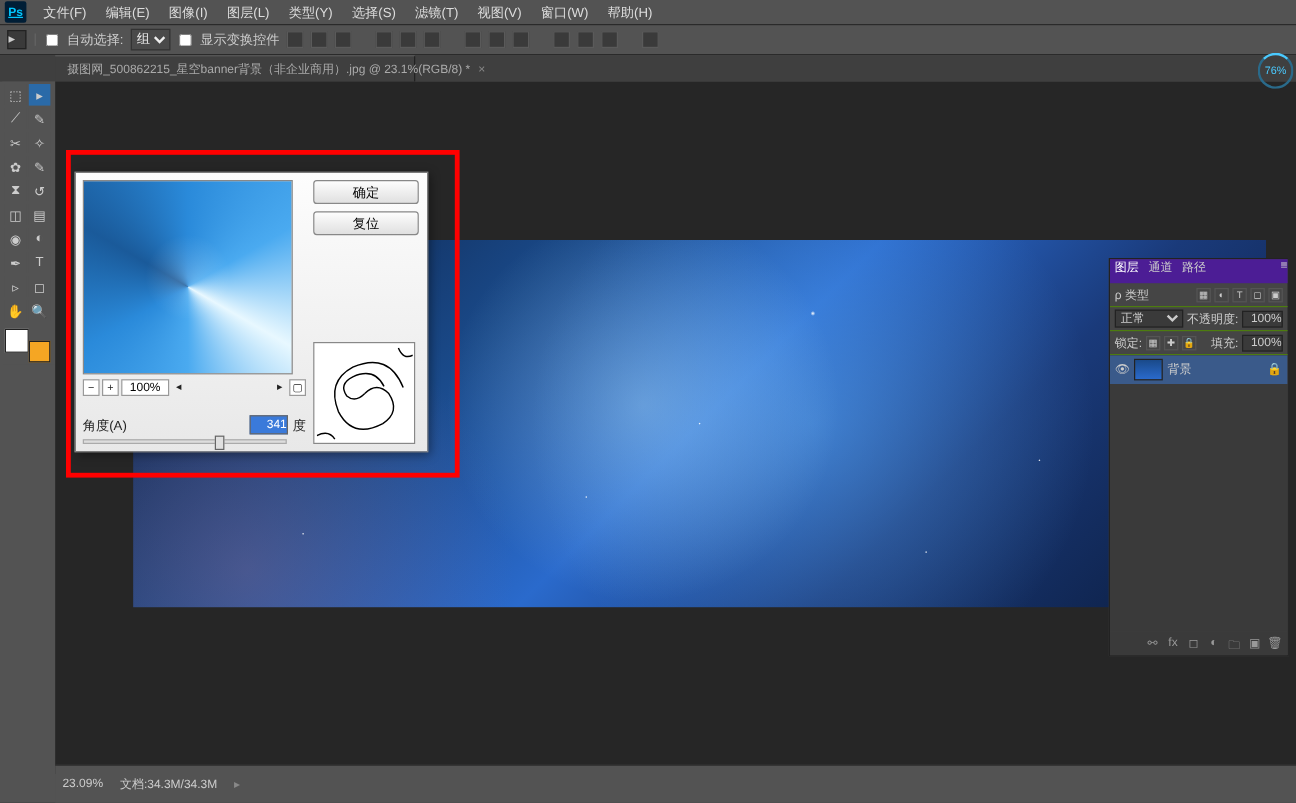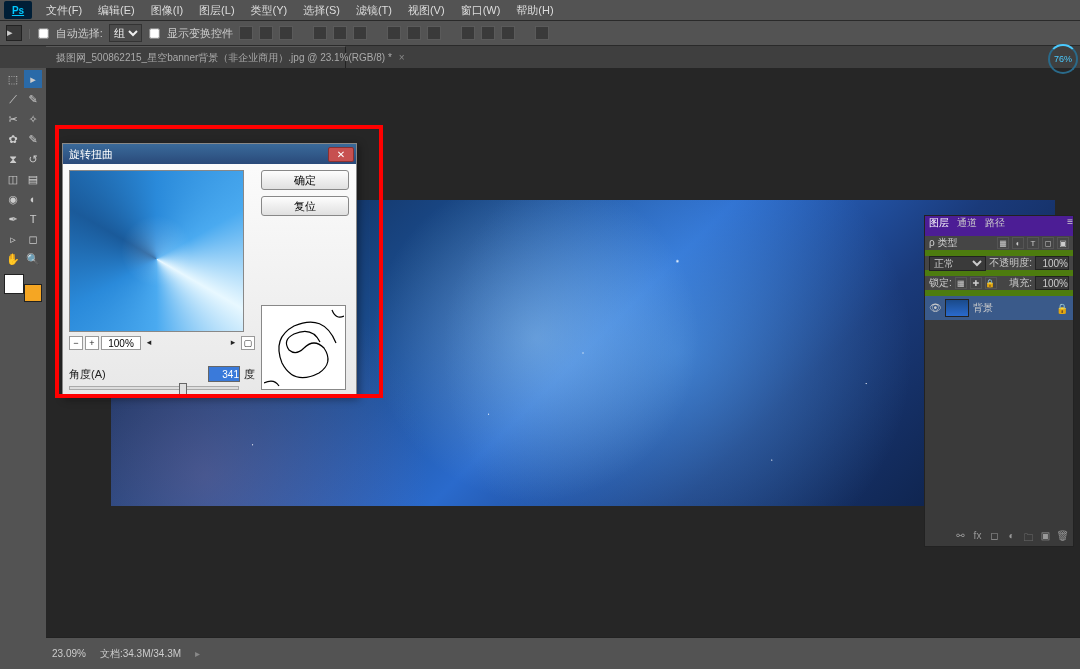--- a/index.html
+++ b/index.html
@@ -1,19 +1,19 @@
 <!DOCTYPE html>
 <html><head>
 <meta charset="utf-8">
 <style>
 * { margin:0; padding:0; box-sizing:border-box; font-family:"Microsoft YaHei",SimSun,sans-serif; }
 body { width:1080px; height:669px; background:#535353; overflow:hidden; position:relative; }
 
 .menubar { height:20px; background:#535353; display:flex; align-items:center; padding-left:4px; font-size:11px; color:#ddd; }
-.menubar .ps-logo { width:28px; height:18px; background:#001e36; color:#00c8ff; font-weight:bold; font-size:10px; display:flex; align-items:center; justify-content:center; border-radius:2px; margin-right:6px;text-decoration:underline; }
+.menubar .ps-logo { width:18px; height:18px; background:#001e36; color:#00c8ff; font-weight:bold; font-size:10px; display:flex; align-items:center; justify-content:center; border-radius:2px; margin-right:6px;text-decoration:underline; }
 .menubar .menu-item { padding:0 8px; cursor:default; }
 
 .optbar { height:26px; background:#535353; border-top:1px solid #2a2a2a; border-bottom:1px solid #2a2a2a; display:flex; align-items:center; padding-left:6px; font-size:11px; color:#ccc; gap:6px; }
 .optbar .tool-ico { width:16px; height:16px; background:#3a3a3a; border:1px solid #222; }
 .optbar input[type=checkbox]{ transform:scale(.8); }
 .optbar select { background:#4a4a4a; color:#eee; border:1px solid #333; font-size:11px; height:18px; }
 .optbar .mini-ico { width:14px; height:14px; background:#3a3a3a; border:1px solid #5a5a5a; }
 
 .tabstrip { height:22px; background:#3f3f3f; display:flex; align-items:end; padding-left:46px; font-size:10px; color:#aaa; }
 .tabstrip .tab { padding:4px 10px 3px; background:#3f3f3f; border-top:1px solid #5a5a5a; border-right:1px solid #222; max-width:300px; white-space:nowrap; }
@@ -68,21 +68,21 @@
 .dialog .slider { width:170px; height:4px; background:#ddd; border:1px solid #aaa; margin-top:4px; position:relative; }
 .dialog .slider .thumb { position:absolute; left:65%; top:-4px; width:8px; height:12px; background:#e0e0e0; border:1px solid #666; }
 .dialog .right { width:88px; display:flex; flex-direction:column; gap:6px; }
 .dialog .right button { height:20px; font-size:11px; background:linear-gradient(#fdfdfd,#e0e0e0); border:1px solid #888; border-radius:3px; }
 .dialog .swirl-box { width:85px; height:85px; border:1px solid #888; background:#fff; display:flex; align-items:center; justify-content:center; margin-top:auto; }
 
 
 .panel-group { position:absolute; right:6px; top:215px; width:150px; background:#454545; border:1px solid #222; color:#ccc; font-size:10px; z-index:10; }
 .panel-group .tabbar { height:20px; background:#4c1d95; display:flex; padding-left:4px; gap:8px; }
 .panel-group .tabbar .ptab.active { color:#fff; }
-.panel-group .row { height:20px; display:flex; align-items:center; padding:0 4px; gap:3px; border-bottom:6px solid #4d7c0f; }
+.panel-group .row { height:20px; display:flex; align-items:center; padding:0 4px; gap:3px; border-bottom:1px solid #4d7c0f; }
 .panel-group select { background:#3a3a3a; color:#ccc; border:1px solid #222; font-size:10px; height:15px; flex:1; }
 .panel-group .ico { width:12px; height:12px; border:1px solid #555; display:flex; align-items:center; justify-content:center; font-size:8px; }
 .panel-group input[type=text]{ width:34px; height:14px; background:#3a3a3a; color:#ccc; border:1px solid #222; font-size:10px; text-align:right; }
 .panel-group .layers-list { height:230px; background:#3a3a3a; overflow:auto; }
 .panel-group .layer-row { height:24px; display:flex; align-items:center; padding:0 4px; gap:4px; background:#4a6a8a; }
 .panel-group .layer-row.sel { background:#3a5a8a; }
 .panel-group .eye { width:12px; height:12px; }
 .panel-group .thumb { width:24px; height:18px; border:1px solid #222; background:linear-gradient(#1a4a8a,#2a6acc); }
 .panel-group .footer { height:20px; background:#3a3a3a; display:flex; align-items:center; justify-content:flex-end; gap:4px; padding-right:4px; }
 .panel-group .footer .fico { width:13px; height:13px; color:#999; font-size:10px; text-align:center; }
@@ -174,25 +174,20 @@
   <div class="canvas-img">
     <div class="galaxy"></div>
   </div>
 </div>
 
 <div class="progress-ring">76%</div>
 
 <div class="highlight"></div>
 
 <div class="dialog">
-  <div class="titlebar">
-    <span>旋转扭曲</span>
-    <span class="spacer"></span>
-    <div class="close-btn">✕</div>
-  </div>
   <div class="body">
     <div class="left">
       <div class="preview"></div>
       <div class="preview-ctrl">
         <div class="sq">−</div>
         <div class="sq">+</div>
         <input type="text" value="100%" style="">
         <div class="arrow">◂</div>
         <div style="flex:1;height:10px;"></div>
         <div class="arrow">▸</div>

